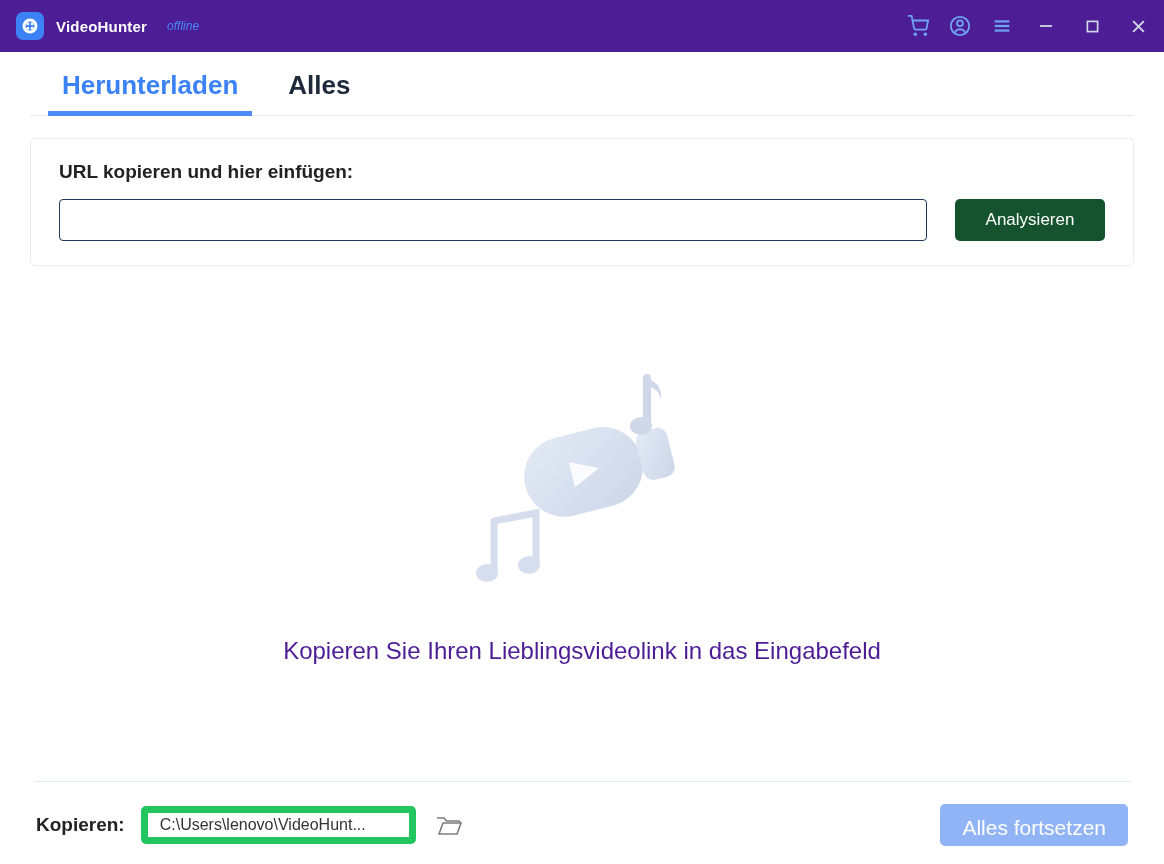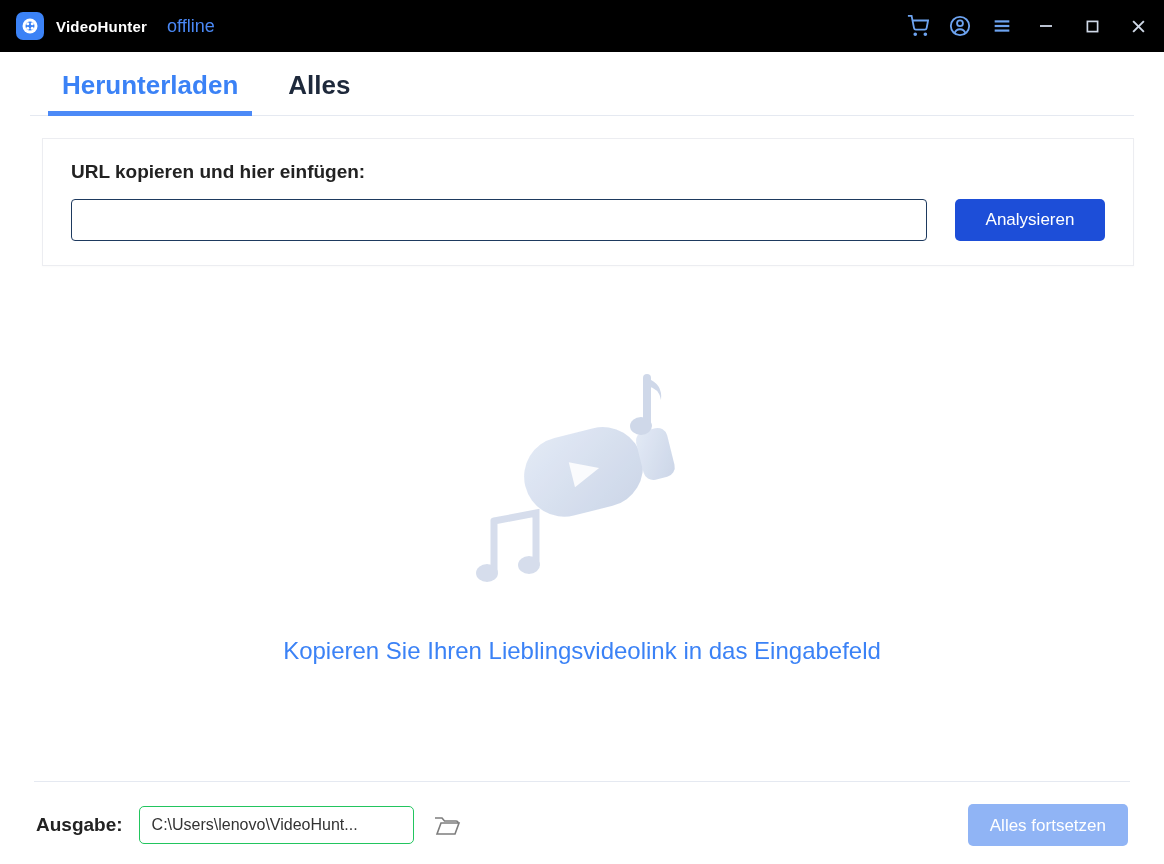--- a/index.html
+++ b/index.html
@@ -7,21 +7,21 @@
       font-family: "Segoe UI", Arial, sans-serif;
       background: #fff;
       width: 1164px;
       height: 864px;
       overflow: hidden;
       display: flex;
       flex-direction: column;
     }
     
     .titlebar {
-      background: #000000;
+      background: #4c1d95;
       height: 52px;
       display: flex;
       align-items: center;
       padding: 0 4px 0 16px;
       color: #fff;
     }
     .app-logo {
       width: 28px;
       height: 28px;
       background: #3b82f6;
@@ -32,22 +32,23 @@
       margin-right: 12px;
     }
     .app-title {
       font-size: 15px;
       font-weight: 600;
       color: #fff;
       letter-spacing: 0.2px;
     }
     .status {
       margin-left: 20px;
-      font-size: 18px;
+      font-size: 12px;
       color: #4a88f5;
+      font-style: italic;
     }
     .titlebar-spacer { flex: 1; }
     .titlebar-icons {
       display: flex;
       align-items: center;
       gap: 2px;
     }
     .tb-icon {
       width: 40px;
       height: 40px;
@@ -96,24 +97,23 @@
       position: absolute;
       left: -14px;
       right: -14px;
       bottom: -1px;
       height: 5px;
       background: #4c8af7;
     }
     .url-card {
       margin-top: 22px;
       border: 1px solid #ecedf1;
-      border-radius: 0;
+      border-radius: 5px;
       padding: 22px 28px 24px 28px;
       box-shadow: 0 1px 2px rgba(0,0,0,0.02);
-      margin-left: 12px;
     }
     .url-label {
       font-size: 19px;
       font-weight: 700;
       color: #222;
       margin-bottom: 16px;
     }
     .url-row {
       display: flex;
       gap: 28px;
@@ -123,41 +123,41 @@
       flex: 1;
       height: 42px;
       border: 1.5px solid #1e3a5f;
       border-radius: 4px;
       padding: 0 10px;
       font-size: 15px;
       outline: none;
     }
     .analyze-btn {
       width: 150px;
-      background: #1d4ed8;
+      background: #14532d;
       color: #fff;
       border: none;
       border-radius: 5px;
       font-size: 17px;
       cursor: pointer;
     }
     .empty-state {
       flex: 1;
       display: flex;
       flex-direction: column;
       align-items: center;
       justify-content: center;
       gap: 30px;
     }
     .empty-illustration {
       opacity: 0.85;
     }
     .empty-text {
       font-size: 24px;
-      color: #3b82f6;
+      color: #4c1d95;
       font-weight: 400;
     }
     .bottom-divider {
       height: 1px;
       background: #e5e9f1;
       margin: 10px 4px 22px 4px;
     }
     .footer {
       display: flex;
       align-items: center;
@@ -165,21 +165,21 @@
       padding: 0 6px 0 6px;
     }
     .output-label {
       font-size: 19px;
       font-weight: 700;
       color: #222;
     }
     .output-path {
       width: 275px;
       height: 38px;
-      border: 1px solid #22c55e;
+      border: 7px solid #22c55e;
       border-radius: 5px;
       padding: 0 12px;
       font-size: 16px;
       color: #333;
       display: flex;
       align-items: center;
       overflow: hidden;
       white-space: nowrap;
       text-overflow: ellipsis;
     }
@@ -193,21 +193,21 @@
       color: #7d7d7d;
     }
     .footer-spacer { flex: 1; }
     .footer-btn {
       height: 42px;
       padding: 12px 22px;
       background: #90b4f5;
       color: #fff;
       border: none;
       border-radius: 5px;
-      font-size: 17px;
+      font-size: 21px;
       cursor: pointer;
     }
   </style>
 </head>
 <body>
 
 <div class="titlebar">
   <div class="app-logo">
     <svg width="18" height="18" viewBox="0 0 24 24" fill="none">
       <circle cx="12" cy="12" r="10" fill="#fff"></circle>
@@ -304,21 +304,21 @@
           <ellipse cx="51" cy="52" rx="11" ry="9" fill="#cfd8e9"></ellipse>
         </g>
       </svg>
     </div>
     <div class="empty-text">Kopieren Sie Ihren Lieblingsvideolink in das Eingabefeld</div>
   </div>
 
   <div class="bottom-divider"></div>
 
   <div class="footer">
-    <div class="output-label">Ausgabe:</div>
+    <div class="output-label">Kopieren:</div>
     <div class="output-path">C:\Users\lenovo\VideoHunt...</div>
     <div class="folder-btn">
       <svg width="28" height="22" viewBox="0 0 28 22" fill="none" stroke="currentColor" stroke-width="1.6">
         <path d="M2 4 h7 l2.5 3 H23 a2 2 0 0 1 2 2 v0"></path>
         <path d="M4 20 L8 9 h18 l-4 11 z" fill="none"></path>
       </svg>
     </div>
     <div class="footer-spacer"></div>
     <button class="footer-btn">Alles fortsetzen</button>
   </div>

